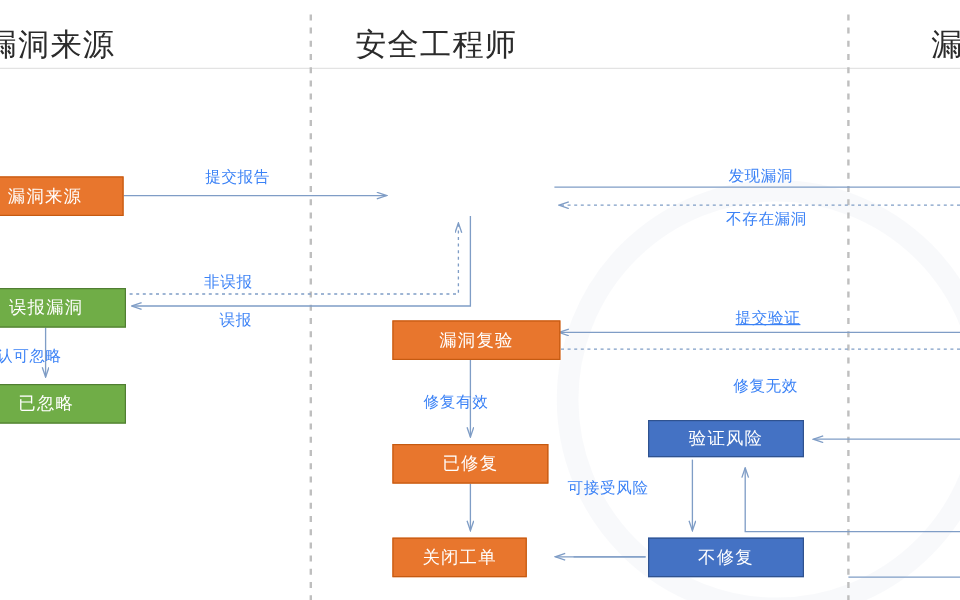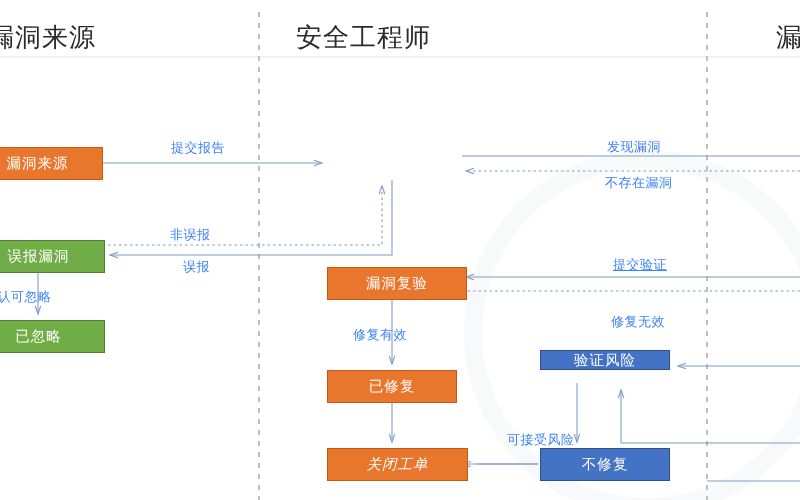--- a/index.html
+++ b/index.html
@@ -121,35 +121,35 @@
   <div class="node green" style="left:-28px;top:320px;width:133px;height:33px;">
       <span>已忽略</span>
     </div>
 
   <div class="node orange" style="left:327px;top:267px;width:140px;height:33px;">
       <span>漏洞复验</span>
     </div>
   <div class="node orange" style="left:327px;top:370px;width:130px;height:33px;">
       <span>已修复</span>
     </div>
-  <div class="node orange" style="left:327px;top:448px;width:141px;height:33px;font-style:italic;">
+  <div class="node orange" style="left:327px;top:448px;width:112px;height:33px;">
       <span>关闭工单</span>
     </div>
 
-  <div class="node blue" style="left:540px;top:350px;width:130px;height:20px;">
+  <div class="node blue" style="left:540px;top:350px;width:130px;height:31px;">
       <span>验证风险</span>
     </div>
   <div class="node blue" style="left:540px;top:448px;width:130px;height:33px;">
       <span>不修复</span>
     </div>
 
   <div class="edge-label" style="left:171px;top:139px;">提交报告</div>
   <div class="edge-label" style="left:170px;top:226px;">非误报</div>
   <div class="edge-label" style="left:183px;top:258px;">误报</div>
   <div class="edge-label" style="left:-16px;top:288px;">确认可忽略</div>
   <div class="edge-label" style="left:353px;top:326px;text-align:right;">修复有效</div>
-  <div class="edge-label" style="left:507px;top:398px;margin-top:33px;">可接受风险</div>
+  <div class="edge-label" style="left:473px;top:398px;">可接受风险</div>
   <div class="edge-label" style="left:607px;top:138px;">发现漏洞</div>
   <div class="edge-label" style="left:605px;top:174px;">不存在漏洞</div>
   <div class="edge-label" style="left:613px;top:256px;text-decoration:underline;">提交验证</div>
   <div class="edge-label" style="left:611px;top:294px;margin-top:19px;">修复无效</div>
 
 </div>
 
 </body></html>

